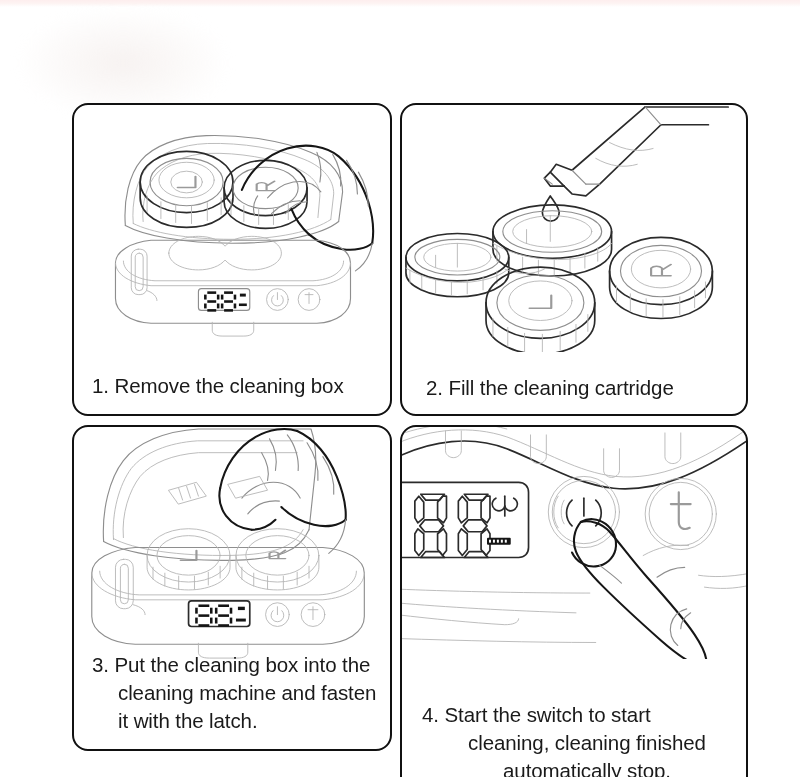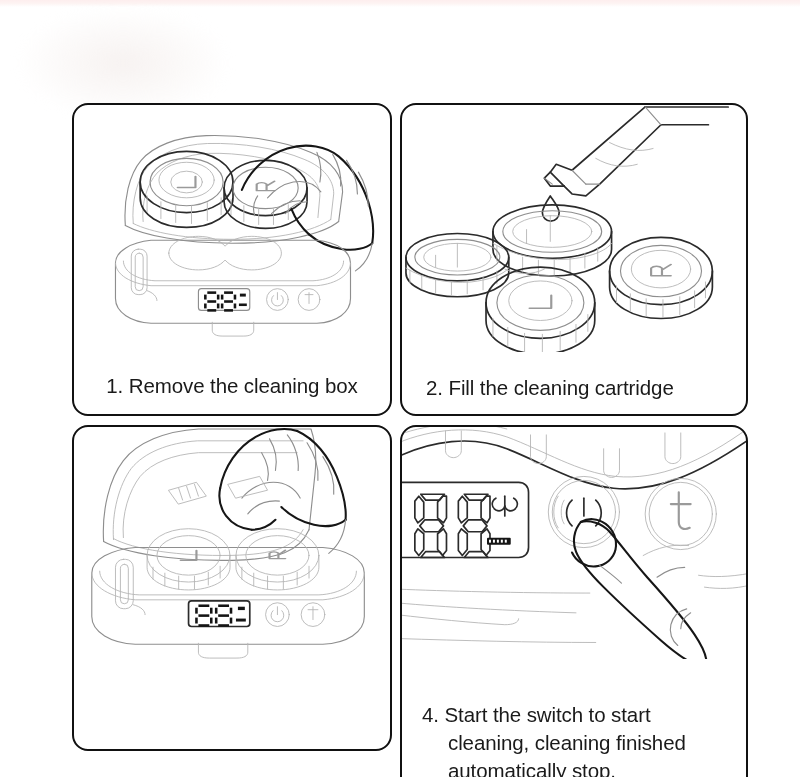--- a/index.html
+++ b/index.html
@@ -61,29 +61,29 @@
   .caption {
     position: absolute;
     left: 0;
     width: 100%;
     box-sizing: border-box;
     color: #1a1a1a;
     font-size: 20.5px;
     line-height: 28px;
     letter-spacing: -0.1px;
   }
-  .cap-1 { bottom: 14px; padding: 0 18px; text-align: center; }
+  .cap-1 { bottom: 14px; padding: 0 18px; }
   .cap-2 { bottom: 12px; padding: 0 24px; text-align: left; }
   .cap-3 { bottom: 14px; padding: 0 18px; text-align: left; }
   .cap-4 { bottom: 14px; padding: 0 20px; text-align: left; }
 
   .cap-line { display: block; white-space: pre; }
   .cap-2 .cap-line.indent { padding-left: 28px; }
   .cap-3 .cap-line.indent { padding-left: 26px; }
-  .cap-4 .cap-line.indent { padding-left: 26px; }
+  .cap-4 .cap-line.indent { padding-left: 26px; text-align: center; }
 
   
   .ink      { fill: none; stroke: #2b2b2b; stroke-width: 1.7; stroke-linecap: round; stroke-linejoin: round; }
   .ink-thin { fill: none; stroke: #8e8e8e; stroke-width: 1.15; stroke-linecap: round; stroke-linejoin: round; }
   .ink-fine { fill: none; stroke: #b5b5b5; stroke-width: 0.9;  stroke-linecap: round; stroke-linejoin: round; }
   .ink-dark { fill: none; stroke: #161616; stroke-width: 2.1;  stroke-linecap: round; stroke-linejoin: round; }
   .ink-fill-b { fill: #151515; stroke: none; }
   .lbl { fill: none; stroke: #9a9a9a; stroke-width: 2.2; stroke-linecap: round; stroke-linejoin: round; }
   .seg { fill: none; stroke: #141414; stroke-width: 2.6; stroke-linecap: butt; }
 </style>
@@ -387,20 +387,25 @@
           <rect x="164" y="194" width="10" height="3"></rect>
         </g>
 
         <circle class="ink-fine" cx="206" cy="190" r="12"></circle>
         <path class="ink-fine" d="M201.5 186 A6.5 6.5 0 1 0 210.5 186 M206 182 L206 190"></path>
         <circle class="ink-fine" cx="242" cy="190" r="12"></circle>
         <path class="ink-fine" d="M237 185 L247 185 M242 182 L242 195"></path>
 
         <path class="ink-fine" d="M126 219 L126 228 C126 232 130 234 137 234 L165 234 C172 234 176 232 176 228 L176 219"></path>
       </svg>
+    </div>
+    <div class="caption cap-3">
+      <span class="cap-line">3. Put the cleaning box into the</span>
+      <span class="cap-line indent">cleaning machine and fasten</span>
+      <span class="cap-line indent">it with the latch.</span>
     </div>
   </div>
 
   <div class="panel p4">
     <div class="art">
       <svg viewBox="0 0 348 235" xmlns="http://www.w3.org/2000/svg">
 
         <path class="ink" d="M-4 30 C30 14 70 8 106 22 C142 36 176 58 214 62 C258 66 300 48 352 12"></path>
         <path class="ink-fine" d="M-4 16 C30 2 70 -2 106 10 C144 24 178 46 216 50 C260 54 302 36 352 0"></path>
         <path class="ink-fine" d="M-4 8 C30 -4 70 -8 106 2"></path>

